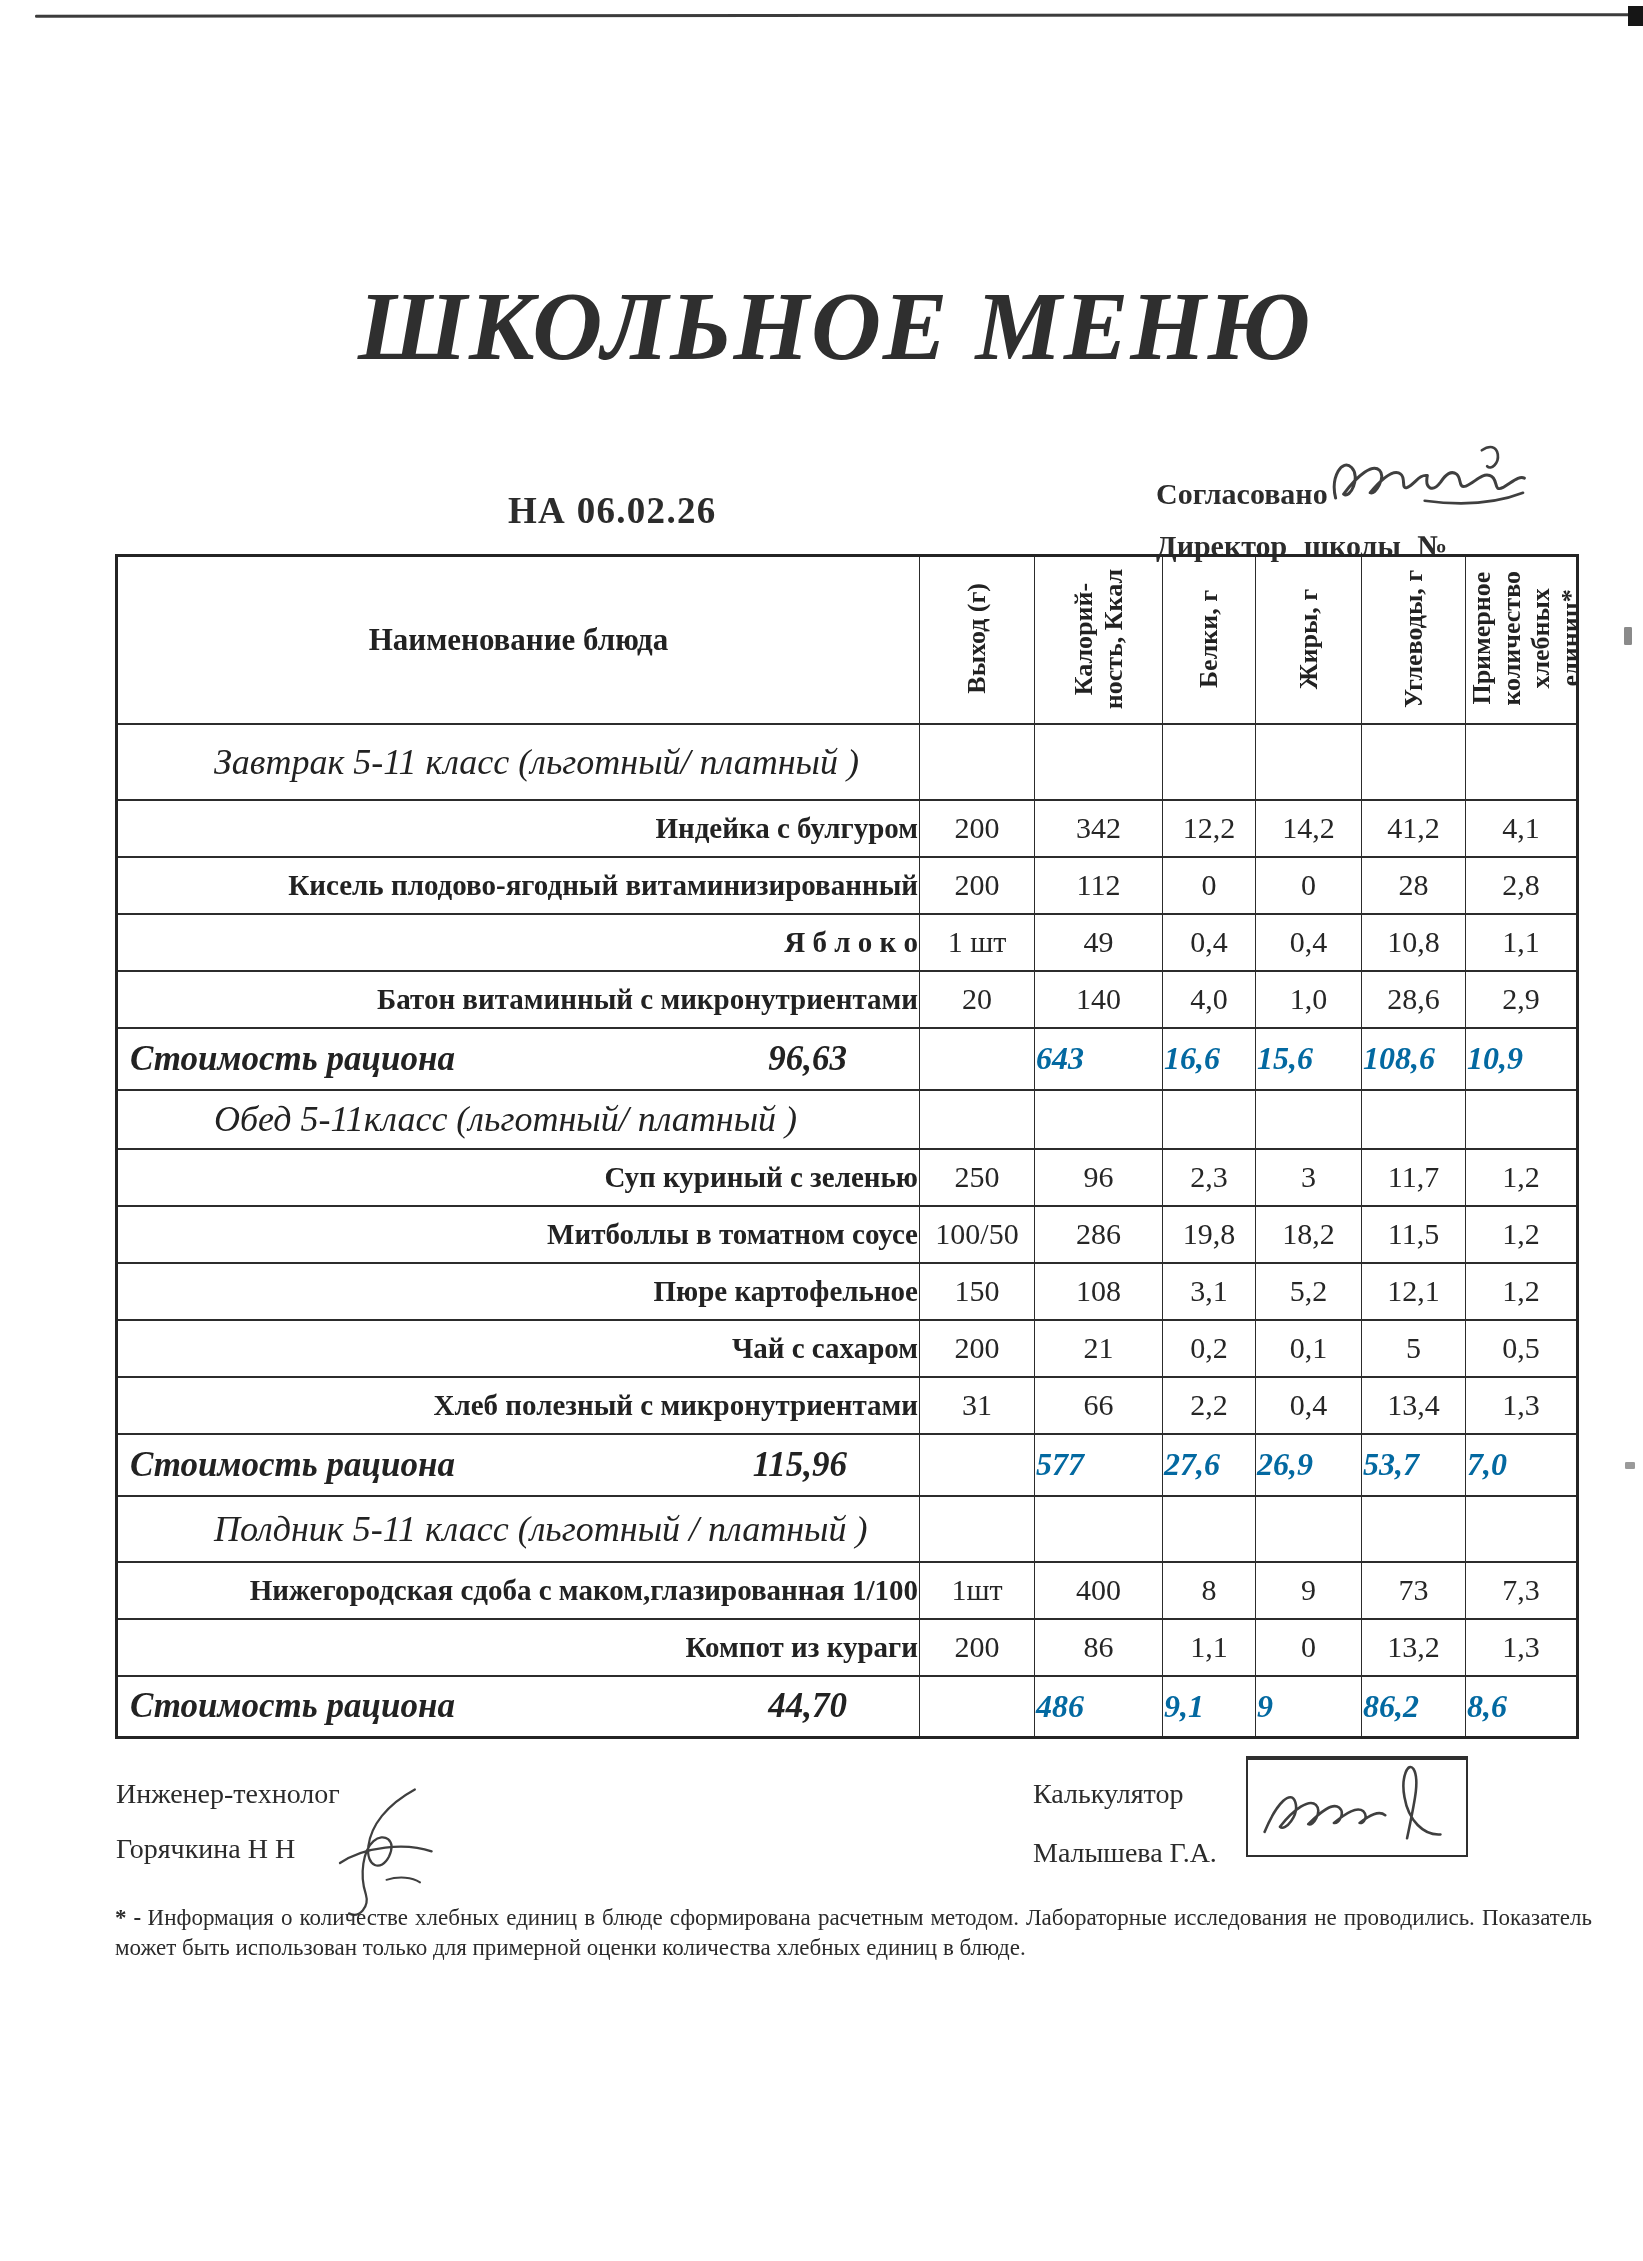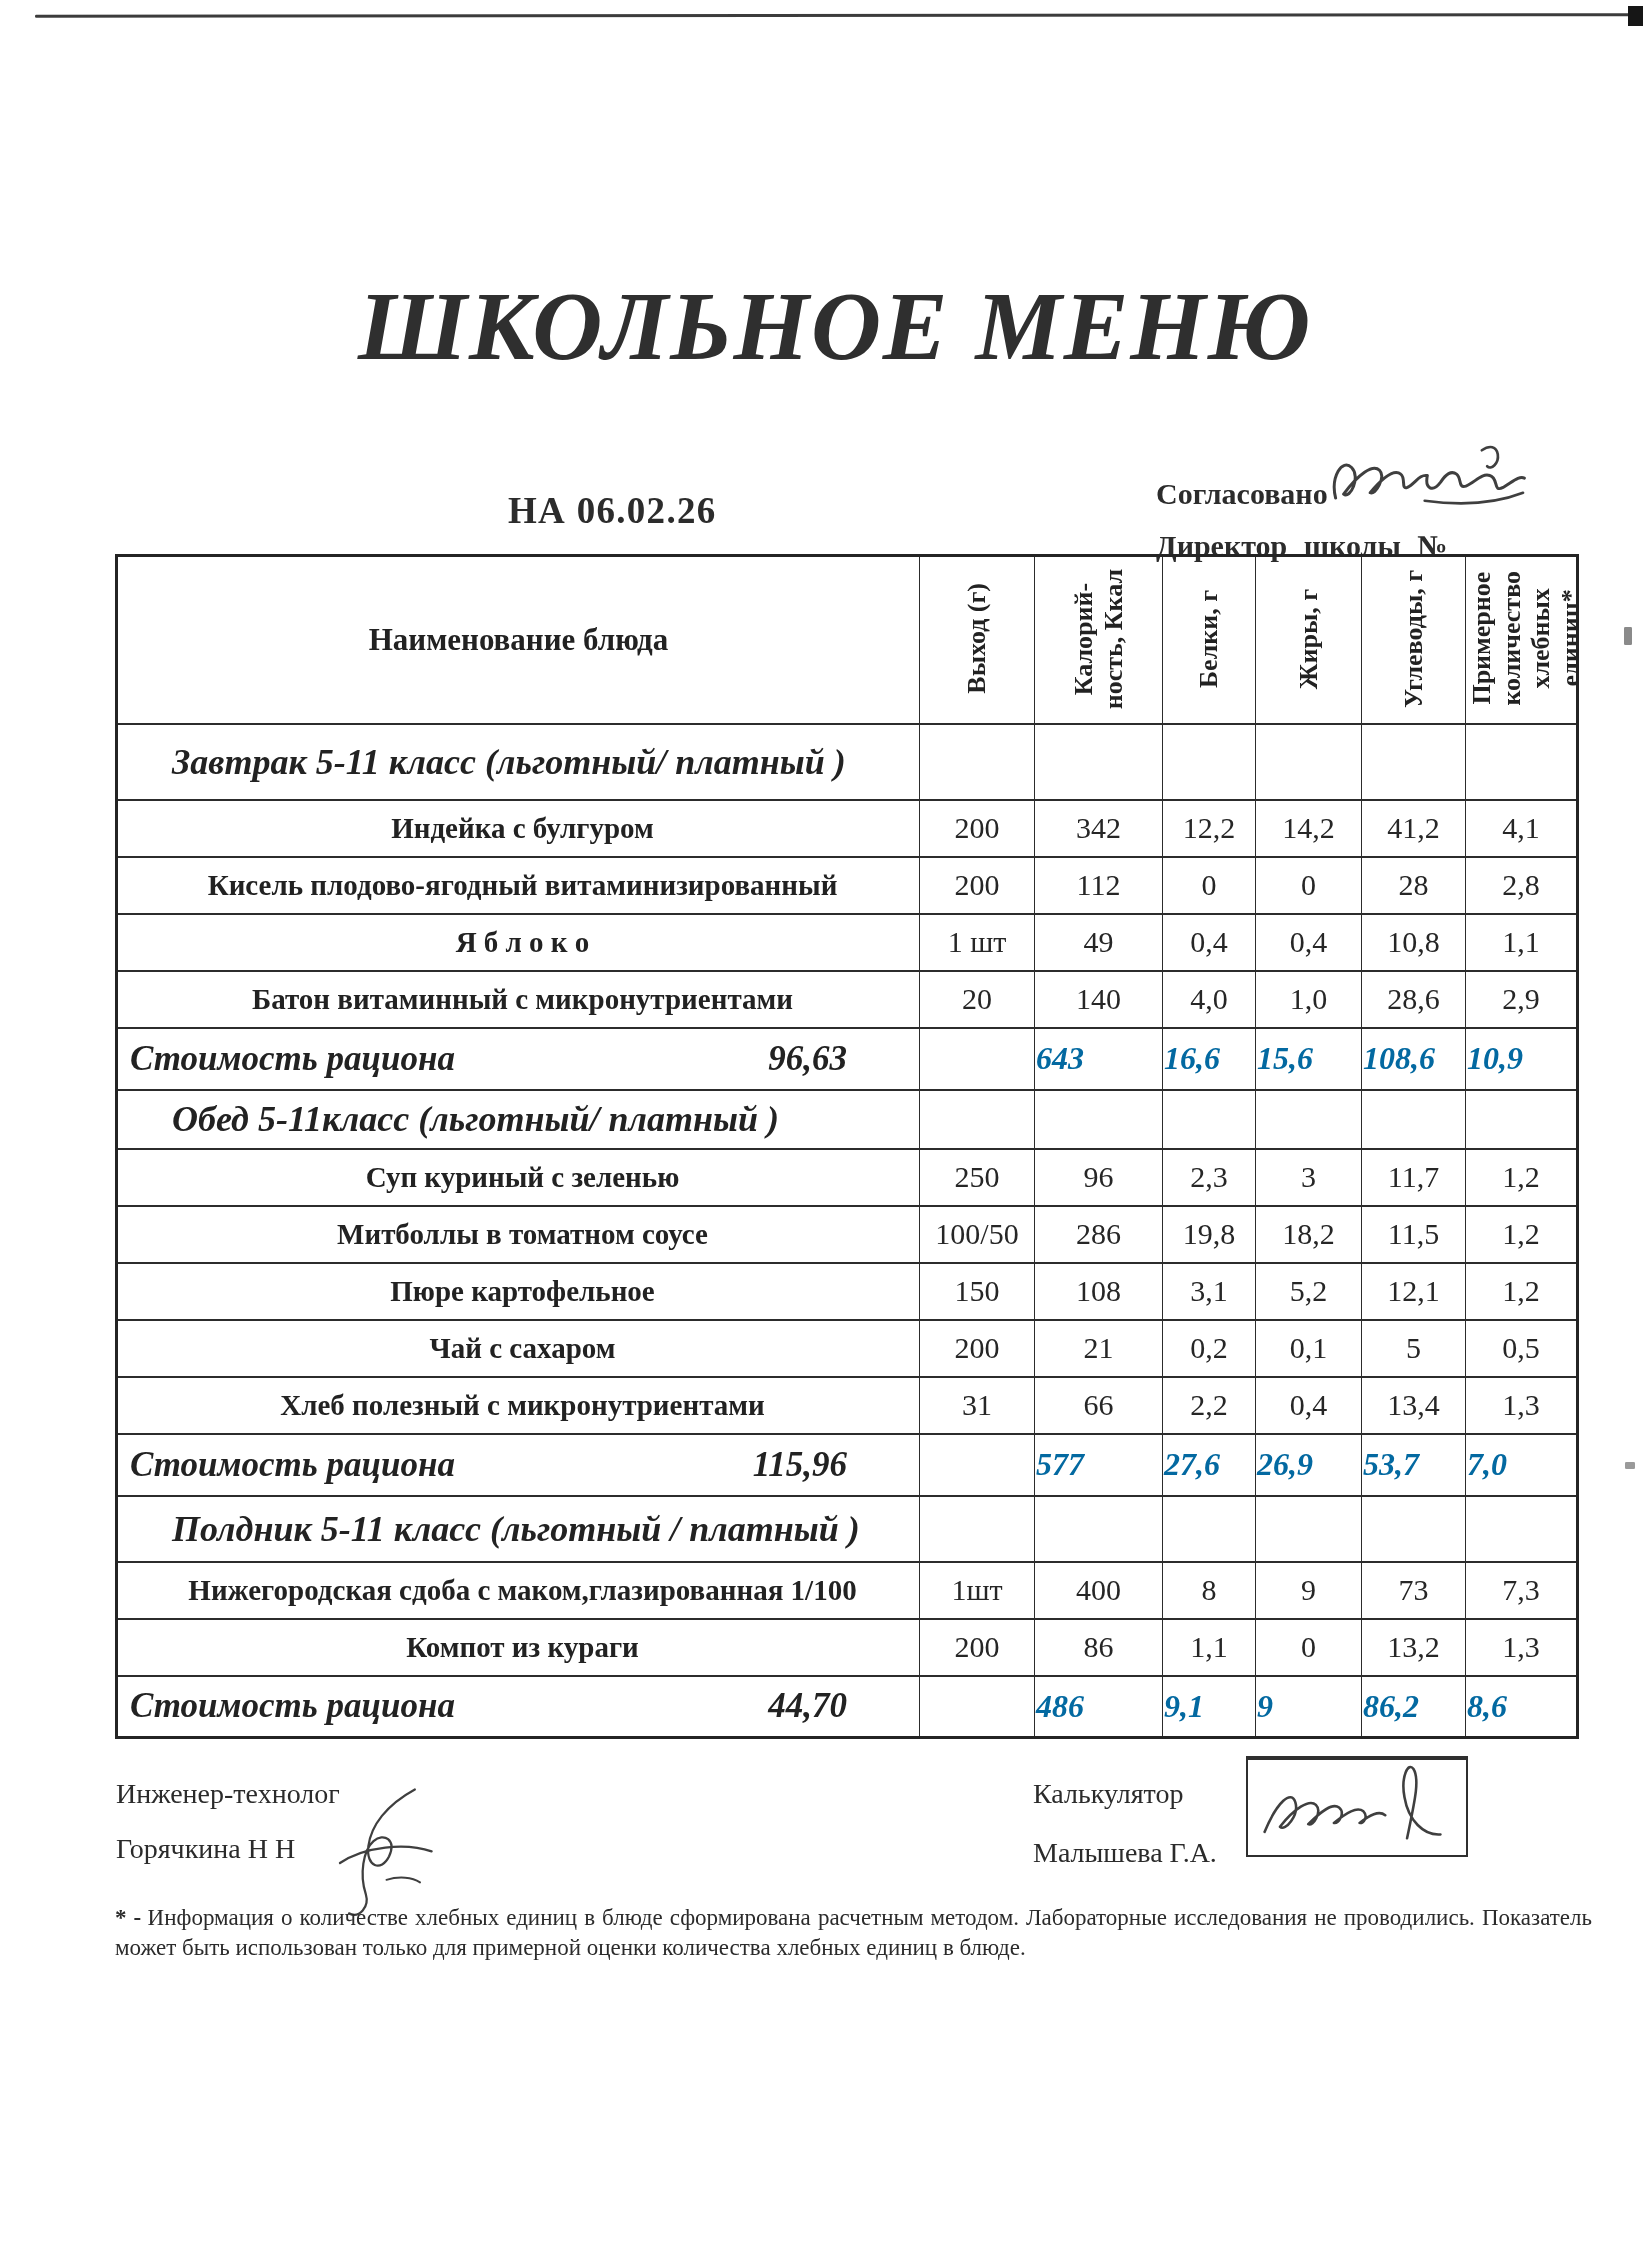--- a/index.html
+++ b/index.html
@@ -31,23 +31,23 @@
   .r-head{height:168px;}
   .r-sec1{height:76px;} .r-sec2{height:59px;} .r-sec3{height:66px;margin-left:32px;}
   .r-dish{height:57px;}
   .r-total{height:62px;}
   th.name-h{font-size:31px;font-weight:bold;text-align:center;color:#222;}
   .vert{
     display:inline-block;writing-mode:vertical-rl;transform:rotate(180deg);
     white-space:pre-line;font-size:26px;font-weight:bold;line-height:1.14;text-align:center;color:#222;
   }
   th.vh{text-align:center;}
-  td.name{font-size:29px;font-weight:bold;text-align:center;padding-left:9px;color:#222;}
+  td.name{font-size:29px;font-weight:bold;text-align:right;padding-left:9px;color:#222;}
   td.val{font-size:30px;text-align:center;color:#262626;}
-  td.sect{font-size:36px;font-weight:bold;font-style:italic;padding-left:54px;color:#222;border-radius:31px;}
+  td.sect{font-size:36px;font-weight:normal;font-style:italic;padding-left:96px;color:#222;border-radius:31px;}
   td.totcell{padding:0;}
   .tot-wrap{display:flex;align-items:center;width:100%;}
   .tot-label{font-size:35px;font-weight:bold;font-style:italic;padding-left:12px;color:#222;}
   .tot-price{font-size:35px;font-weight:bold;font-style:italic;margin-left:auto;padding-right:72px;color:#222;}
   td.tv{font-size:32px;font-weight:bold;font-style:italic;text-align:left;color:#0369a1;}
   
   .f-label{position:absolute;font-size:28px;color:#2b2b2b;}
   .engineer-label{left:116px;top:1778px;}
   .engineer-name{left:116px;top:1833px;}
   .calc-label{left:1033px;top:1778px;}

